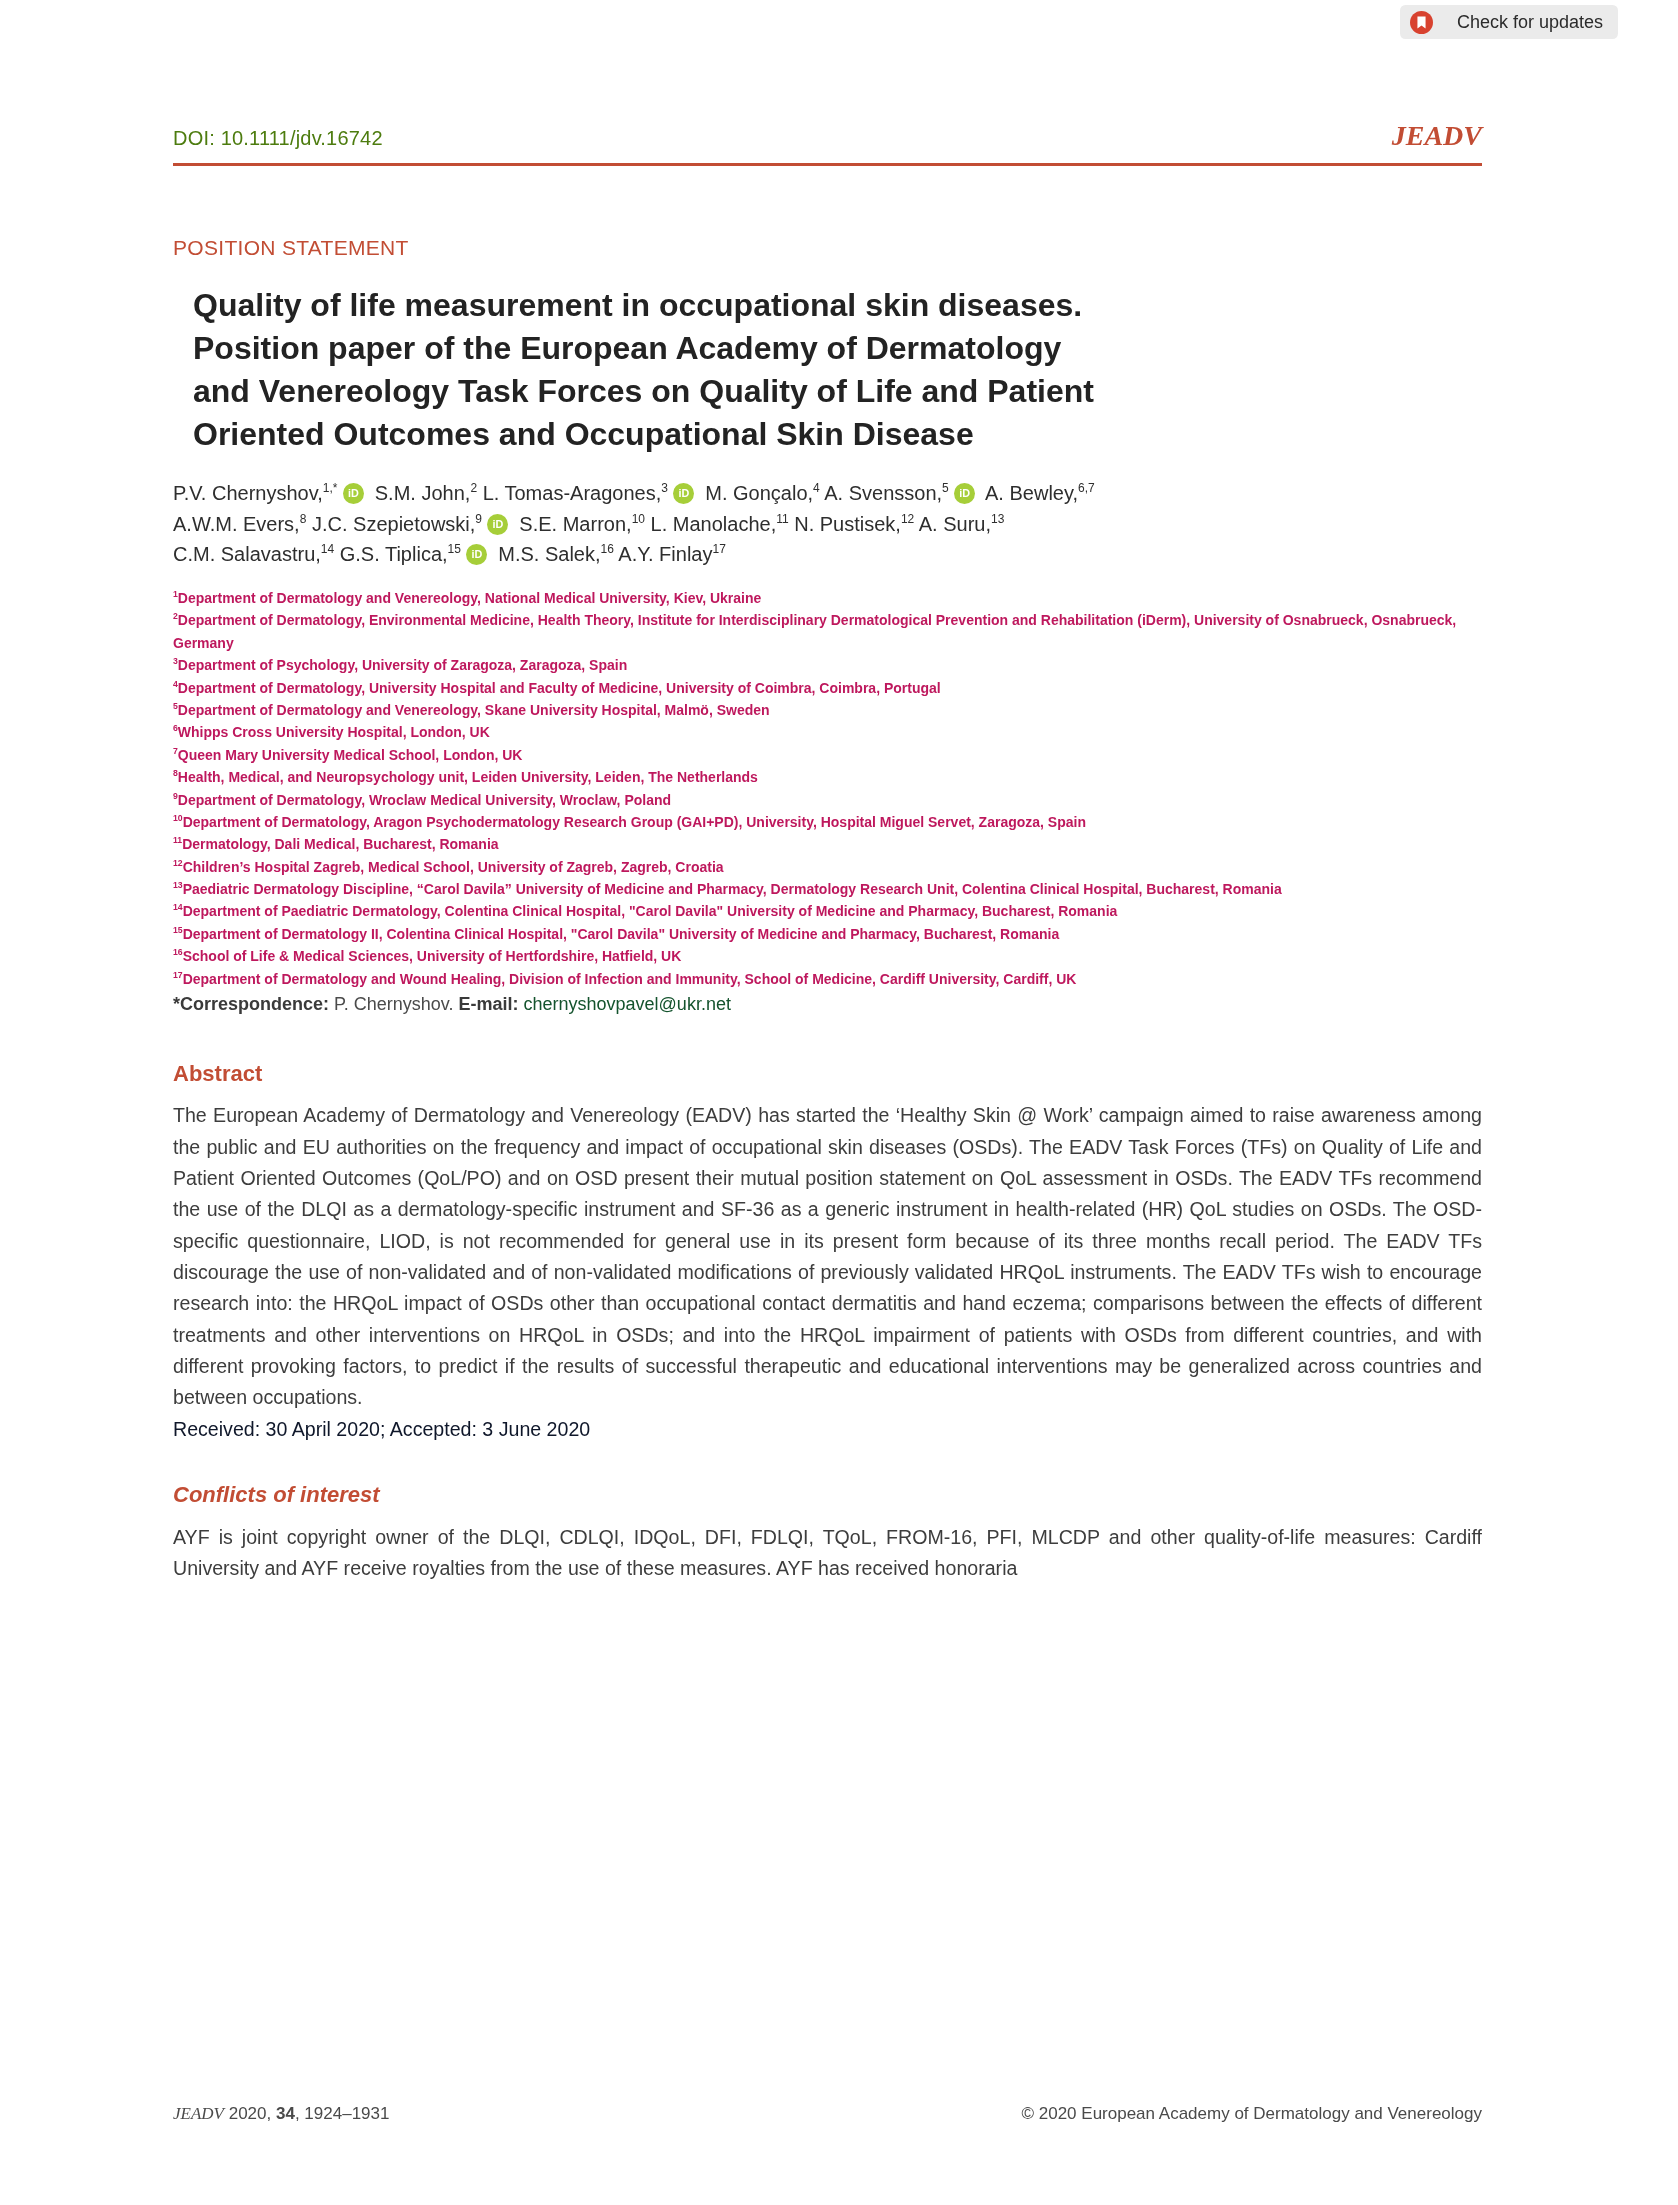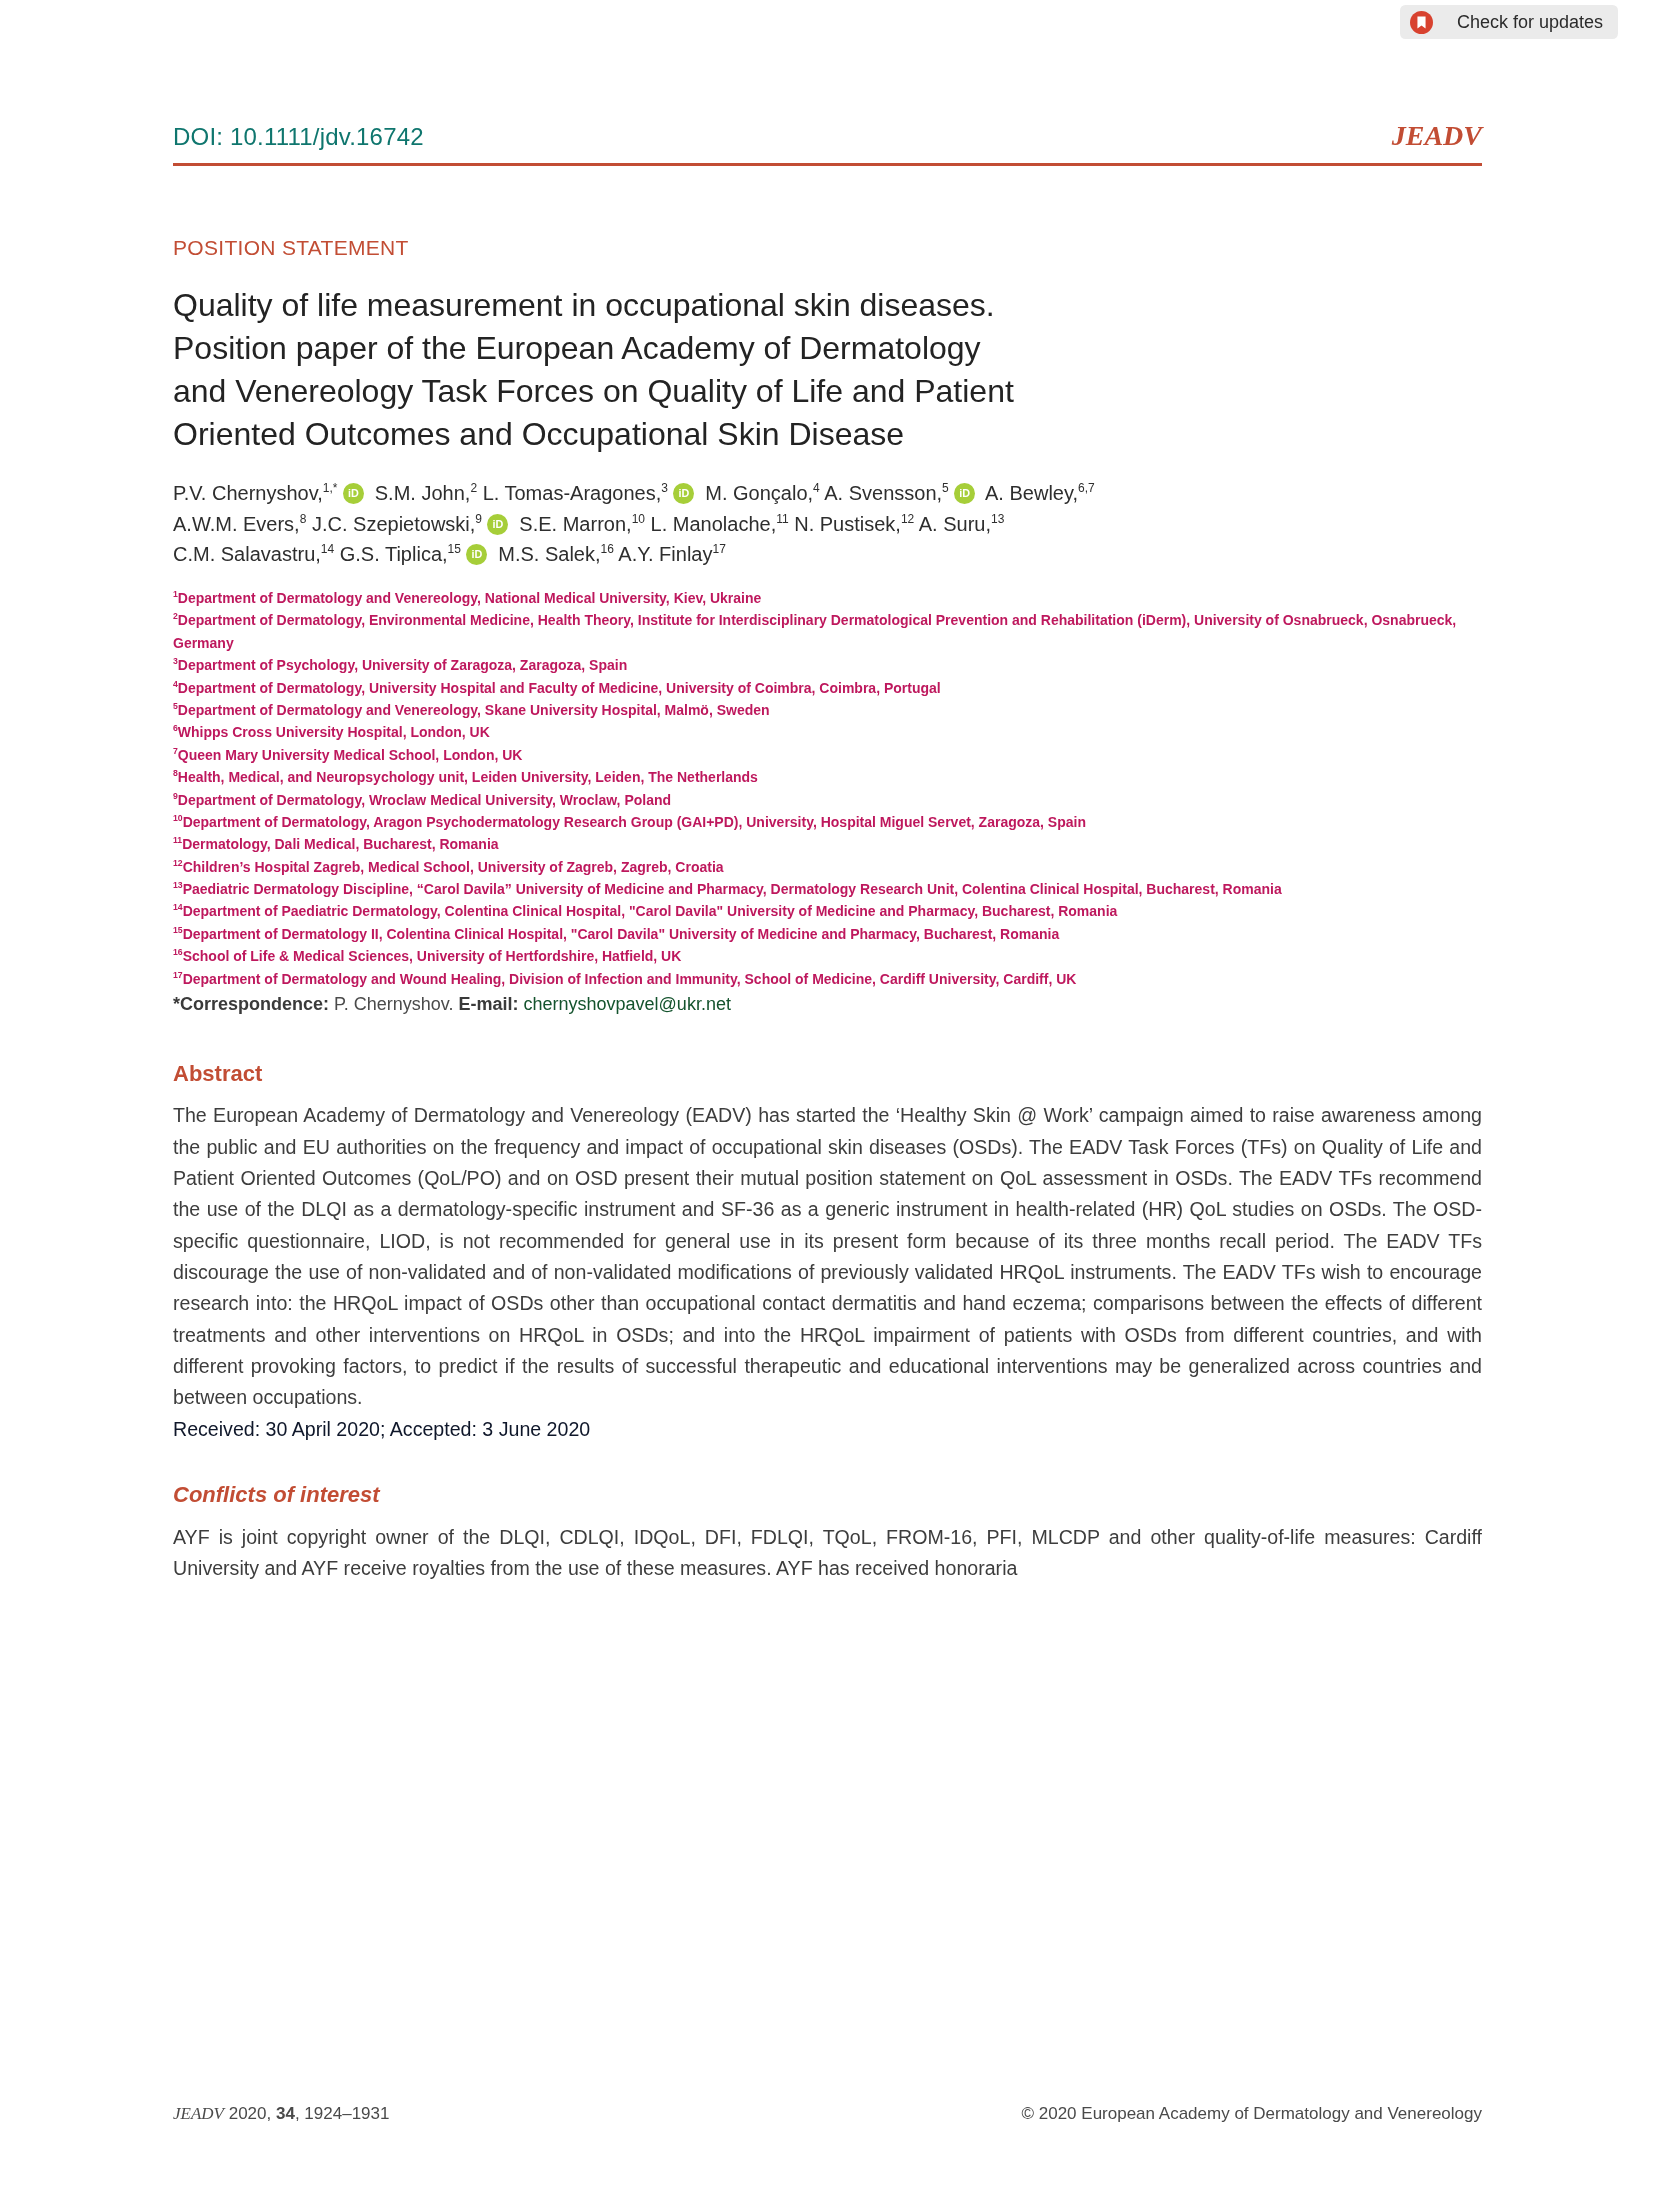--- a/index.html
+++ b/index.html
@@ -24,41 +24,42 @@
     background: #ebebeb;
     border-radius: 5.4px;
     padding: 5.4px 15px 5.4px 9.5px;
     display: flex; align-items: center; gap: 24px;
     font-size: 18px; color: #2b2b2b;
   }
   .badge-icon { display: inline-flex; }
 
   
   .header-row { display: flex; justify-content: space-between; align-items: baseline; }
-  .doi { color: #0f766e; font-size: 24px; letter-spacing: 0.2px; }
+  .doi { color: #4d7c0f; font-size: 20px; letter-spacing: 0.2px; }
   .journal-logo {
     font-family: "Liberation Serif", serif;
     font-style: italic; font-weight: bold;
     font-size: 28px; color: #c24d34;
   }
   .rule { border: none; border-top: 3.4px solid #c24d34; margin-top: 10.8px; }
 
   .section-label {
     margin-top: 70px;
     color: #c24d34;
     font-size: 21px;
     letter-spacing: 0.3px;
   }
 
   .title {
     margin-top: 24px;
     font-size: 32px;
     line-height: 1.35;
-    font-weight: normal;
+    font-weight: bold;
     color: #232323;
+    margin-left: 20px;
   }
 
   
   .authors { margin-top: 21.7px; font-size: 20px; color: #2e2e2e; line-height: 1.52; }
   .author-line { display: block; }
   .author sup { font-size: 60%; vertical-align: super; }
   .orcid {
     display: inline-block;
     width: 21px; height: 21px;
     border-radius: 50%;

